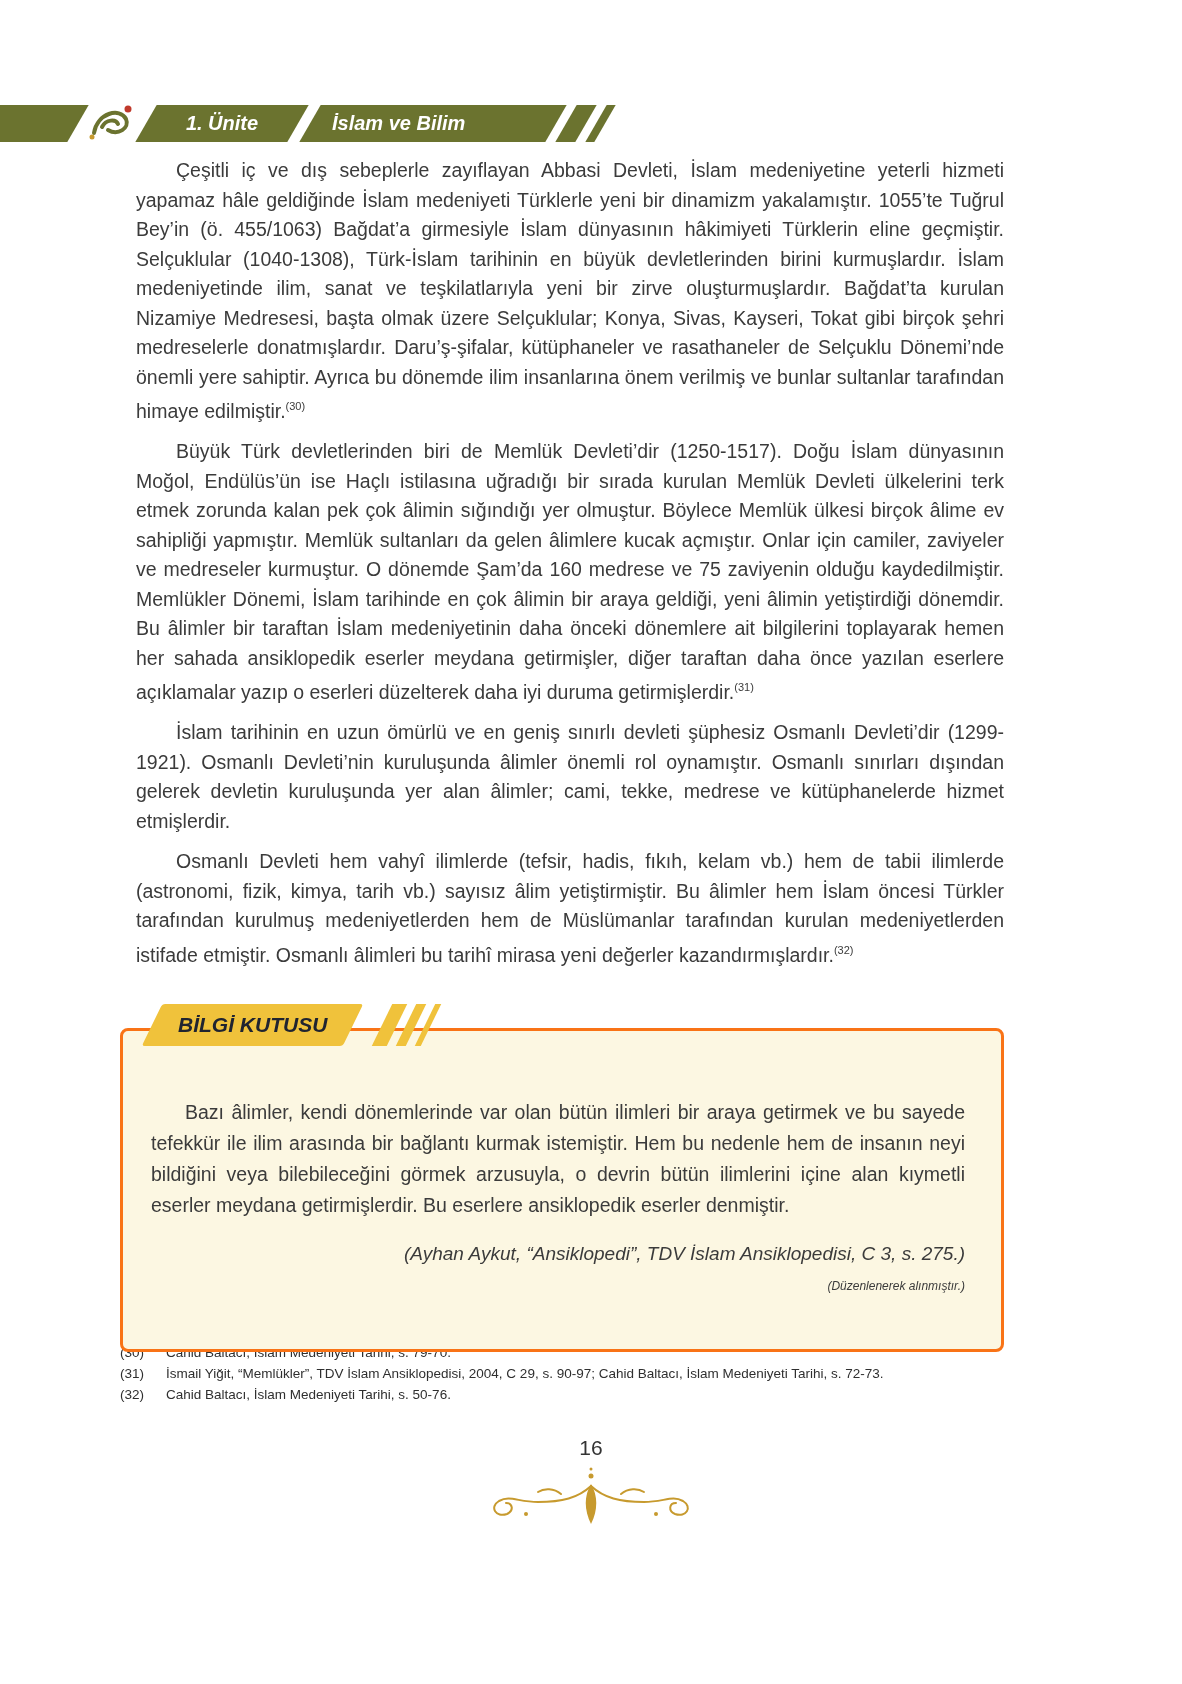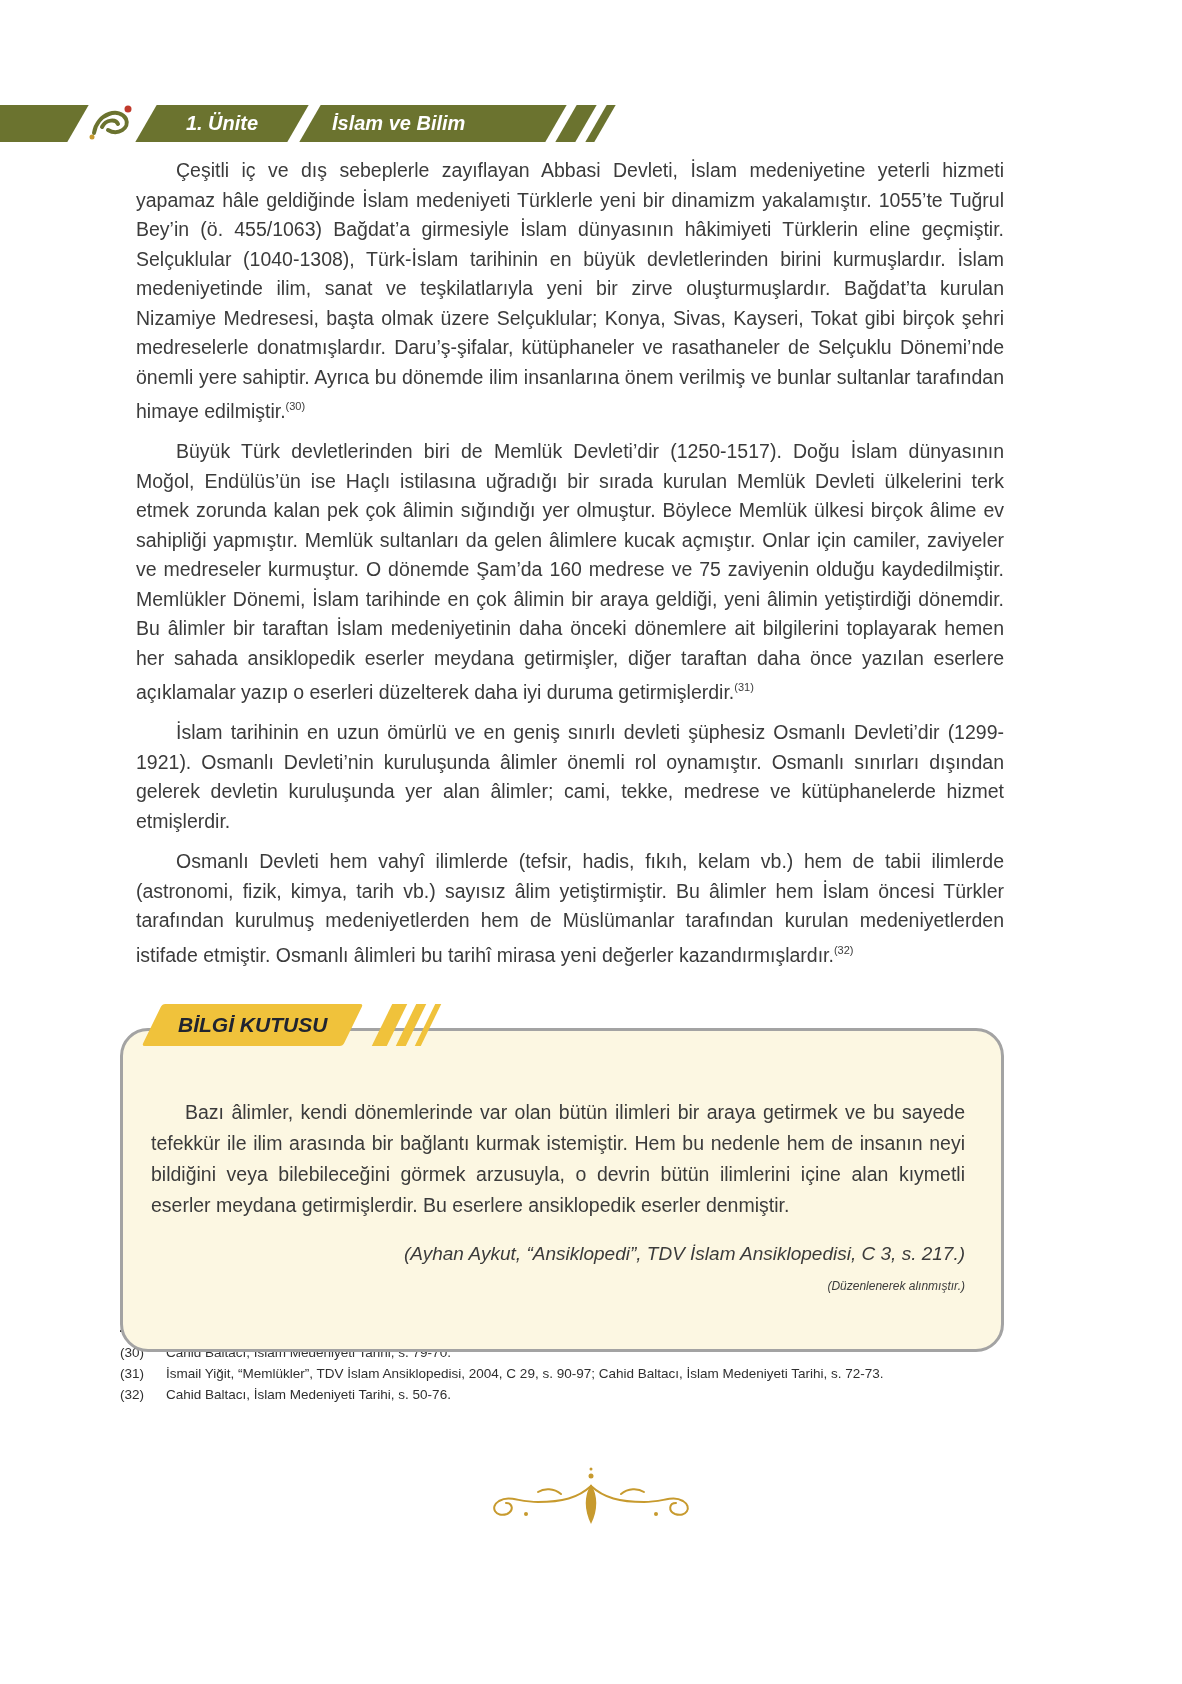--- a/index.html
+++ b/index.html
@@ -50,21 +50,21 @@
     font-style:italic;font-weight:bold;font-size:21px;
     color:#202430;line-height:42px;text-align:center;
     padding:0 26px;white-space:nowrap;
   }
   .chev{position:absolute;top:0;height:42px;background:#f0c23b;transform:skewX(-26deg);}
   .chev.c1{left:244px;width:15px;}
   .chev.c2{left:268px;width:10px;}
   .chev.c3{left:287px;width:6px;}
   .box{
     position:relative;z-index:1;margin-top:-18px;
-    border:3px solid #a3a3a3;border-radius:28px;
+    border:3px solid #f97316;border-radius:8px;
     background:#fcf7e2;
     padding:66px 36px 48px 28px;
     min-height:208px;
     box-sizing:border-box;
   }
   .box-text{
     margin:0;font-size:19.5px;line-height:31px;color:#3b3b3b;
     text-align:justify;text-indent:34px;
   }
   .box-src{
@@ -131,21 +131,21 @@
       <div class="tab-row">
         <div class="tab">
           <span class="tab-label">BİLGİ KUTUSU</span>
         </div>
         <div class="chev c1"></div>
         <div class="chev c2"></div>
         <div class="chev c3"></div>
       </div>
       <div class="box">
         <p class="box-text">Bazı âlimler, kendi dönemlerinde var olan bütün ilimleri bir araya getirmek ve bu sayede tefekkür ile ilim arasında bir bağlantı kurmak istemiştir. Hem bu nedenle hem de insanın neyi bildiğini veya bilebileceğini görmek arzusuyla, o devrin bütün ilimlerini içine alan kıymetli eserler meydana getirmişlerdir. Bu eserlere ansiklopedik eserler denmiştir.</p>
-        <p class="box-src">(Ayhan Aykut, “Ansiklopedi”, TDV İslam Ansiklopedisi, C 3, s. 217.)</p>
+        <p class="box-src">(Ayhan Aykut, “Ansiklopedi”, TDV İslam Ansiklopedisi, C 3, s. 275.)</p>
         <p class="box-note">(Düzenlenerek alınmıştır.)</p>
       </div>
     </div>
 
   </div>
 
   <div class="footnotes">
     <div class="fn-rule"></div>
     <div class="fn-row">
       <span class="fn-num">(30)</span>
@@ -154,20 +154,21 @@
     <div class="fn-row">
       <span class="fn-num">(31)</span>
       <span class="fn-text">İsmail Yiğit, “Memlükler”, TDV İslam Ansiklopedisi, 2004, C 29, s. 90-97; Cahid Baltacı, İslam Medeniyeti Tarihi, s. 72-73.</span>
     </div>
     <div class="fn-row">
       <span class="fn-num">(32)</span>
       <span class="fn-text">Cahid Baltacı, İslam Medeniyeti Tarihi, s. 50-76.</span>
     </div>
   </div>
 
+  <div class="pagenum">16</div>
   <div class="ornament">
     <svg width="250" height="70" viewBox="0 0 250 70">
       <g fill="none" stroke="#c79a2e" stroke-width="2" stroke-linecap="round">
         <path d="M125 20 C 112 32, 96 36, 72 36 C 52 36, 44 29, 33 35 C 23 41, 30 52, 41 48 C 48 45, 47 37, 40 37"></path>
         <path d="M125 20 C 138 32, 154 36, 178 36 C 198 36, 206 29, 217 35 C 227 41, 220 52, 209 48 C 202 45, 203 37, 210 37"></path>
         <path d="M95 28 C 88 22, 78 22, 72 26"></path>
         <path d="M155 28 C 162 22, 172 22, 178 26"></path>
       </g>
       <path d="M125 18 C 118 30, 118 44, 125 58 C 132 44, 132 30, 125 18 Z" fill="#c79a2e"></path>
       <circle cx="125" cy="10" r="2.5" fill="#c79a2e"></circle>

